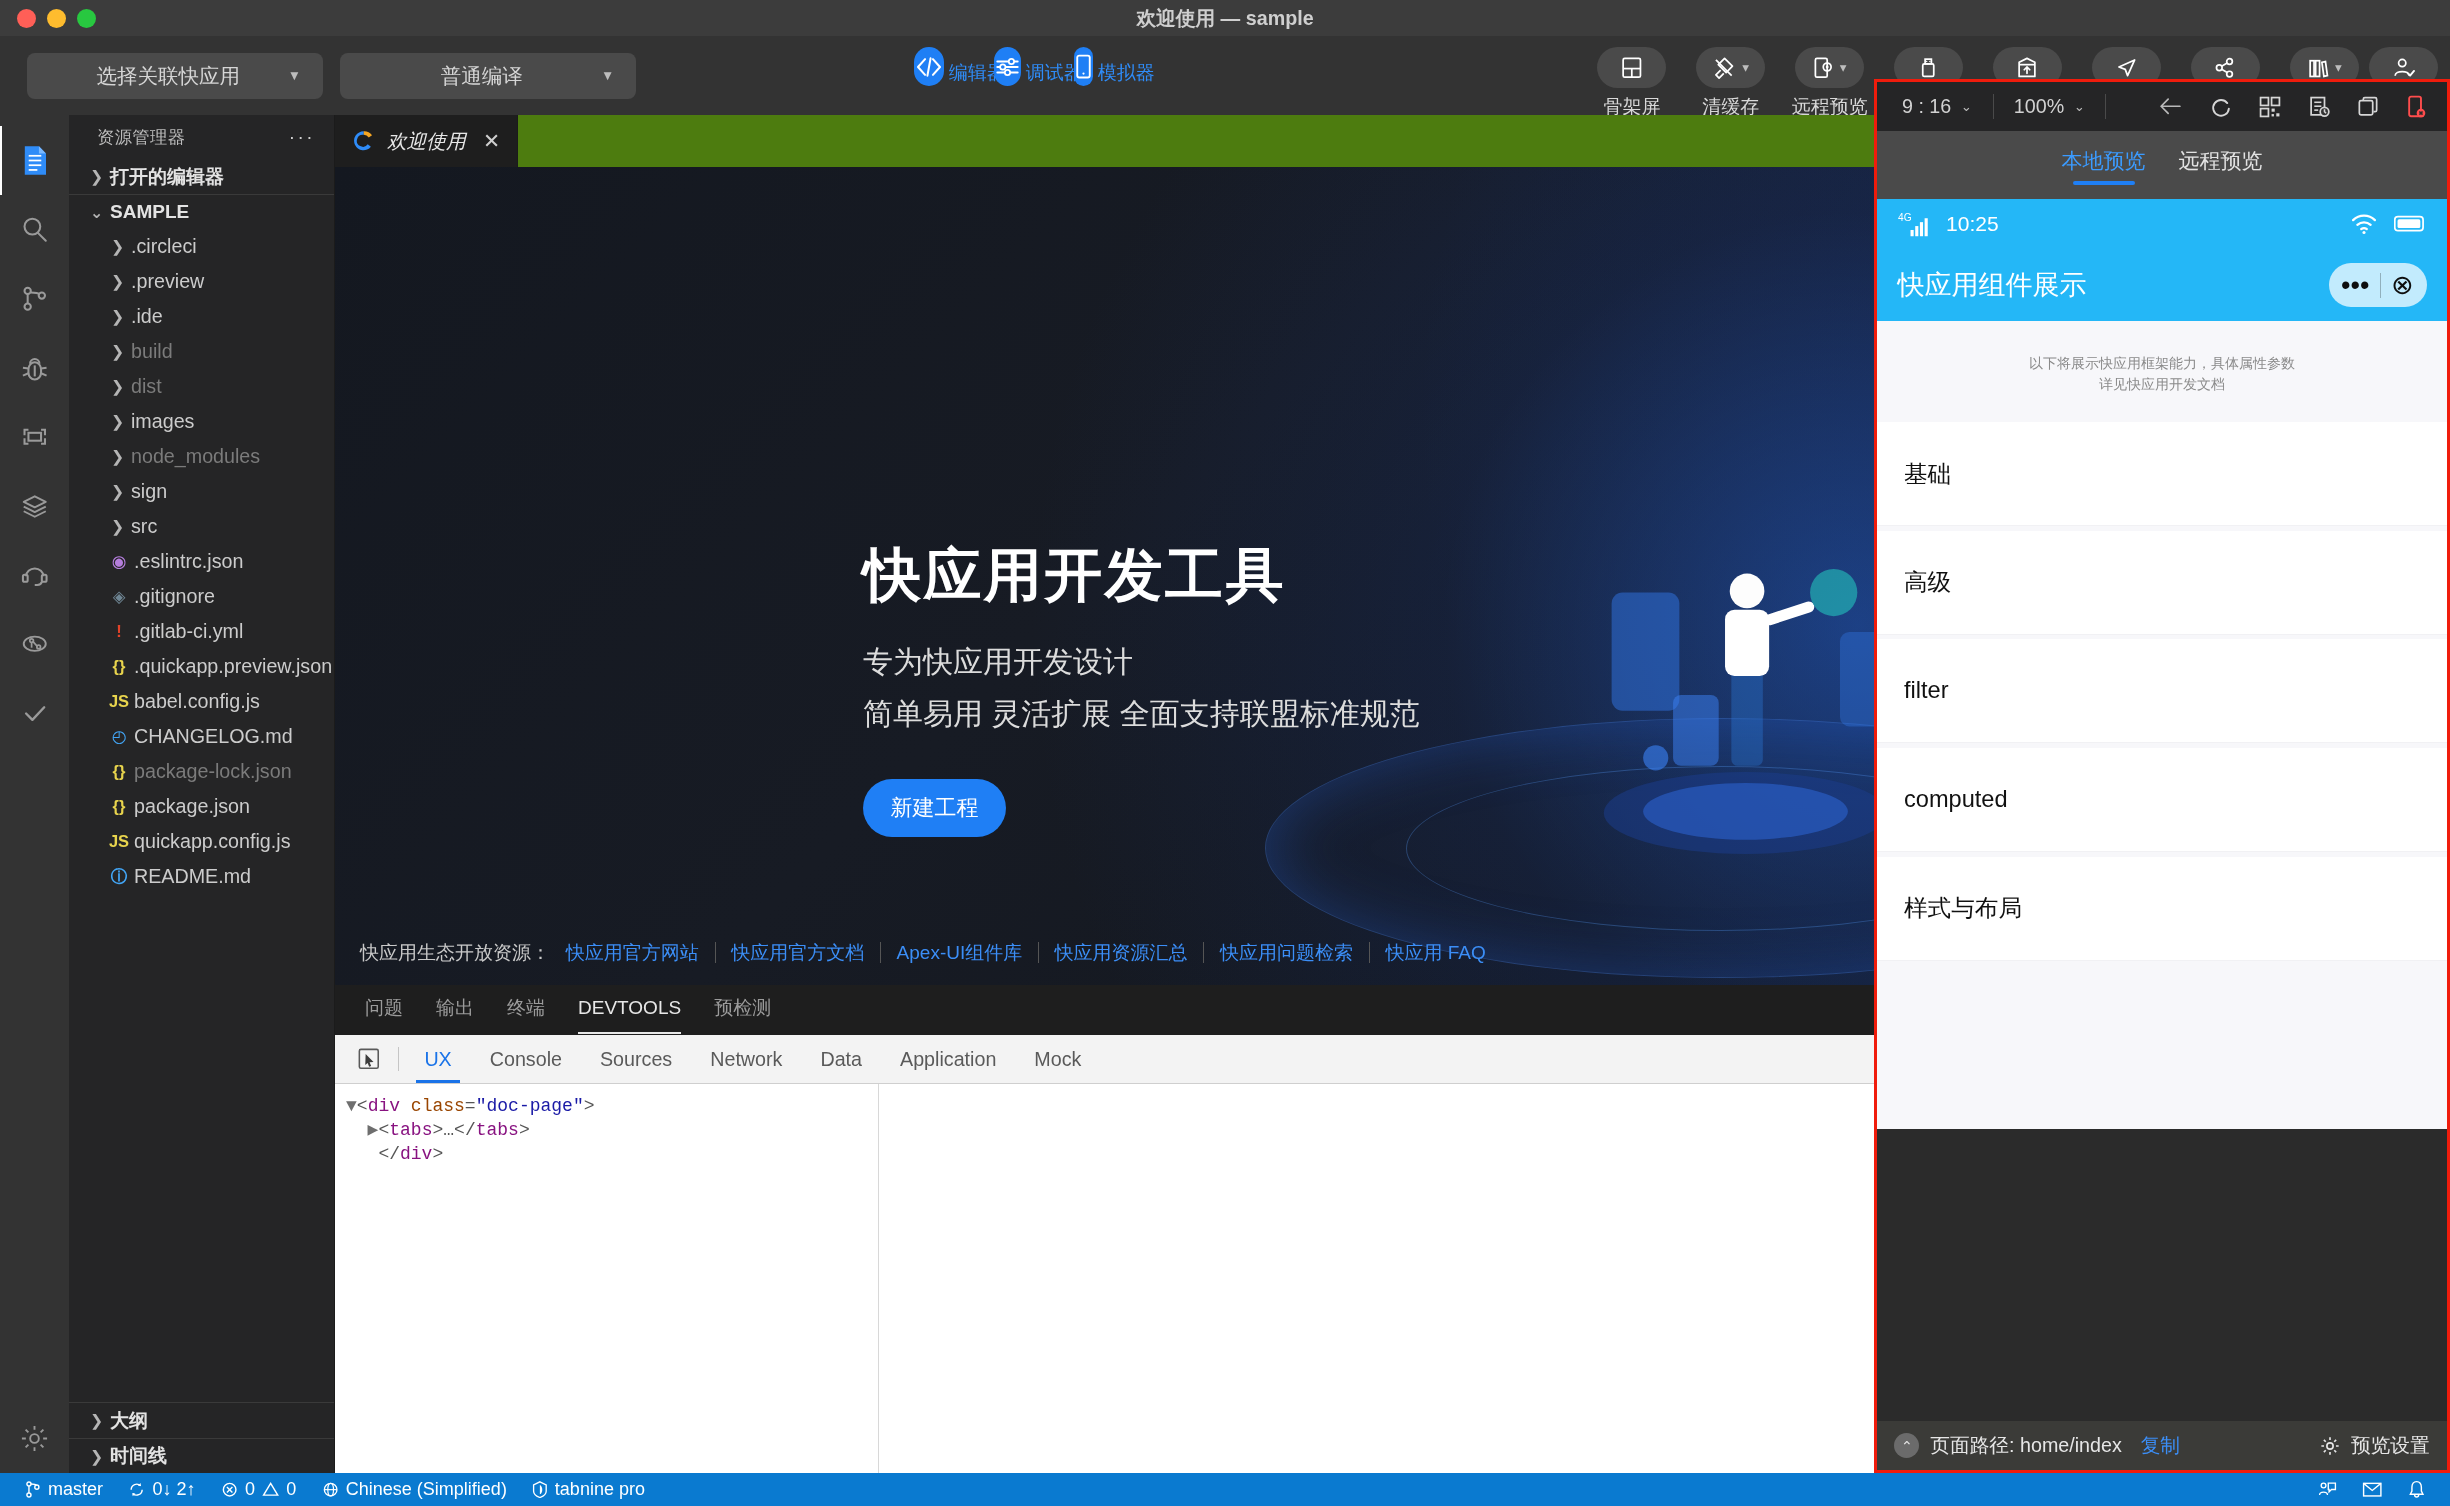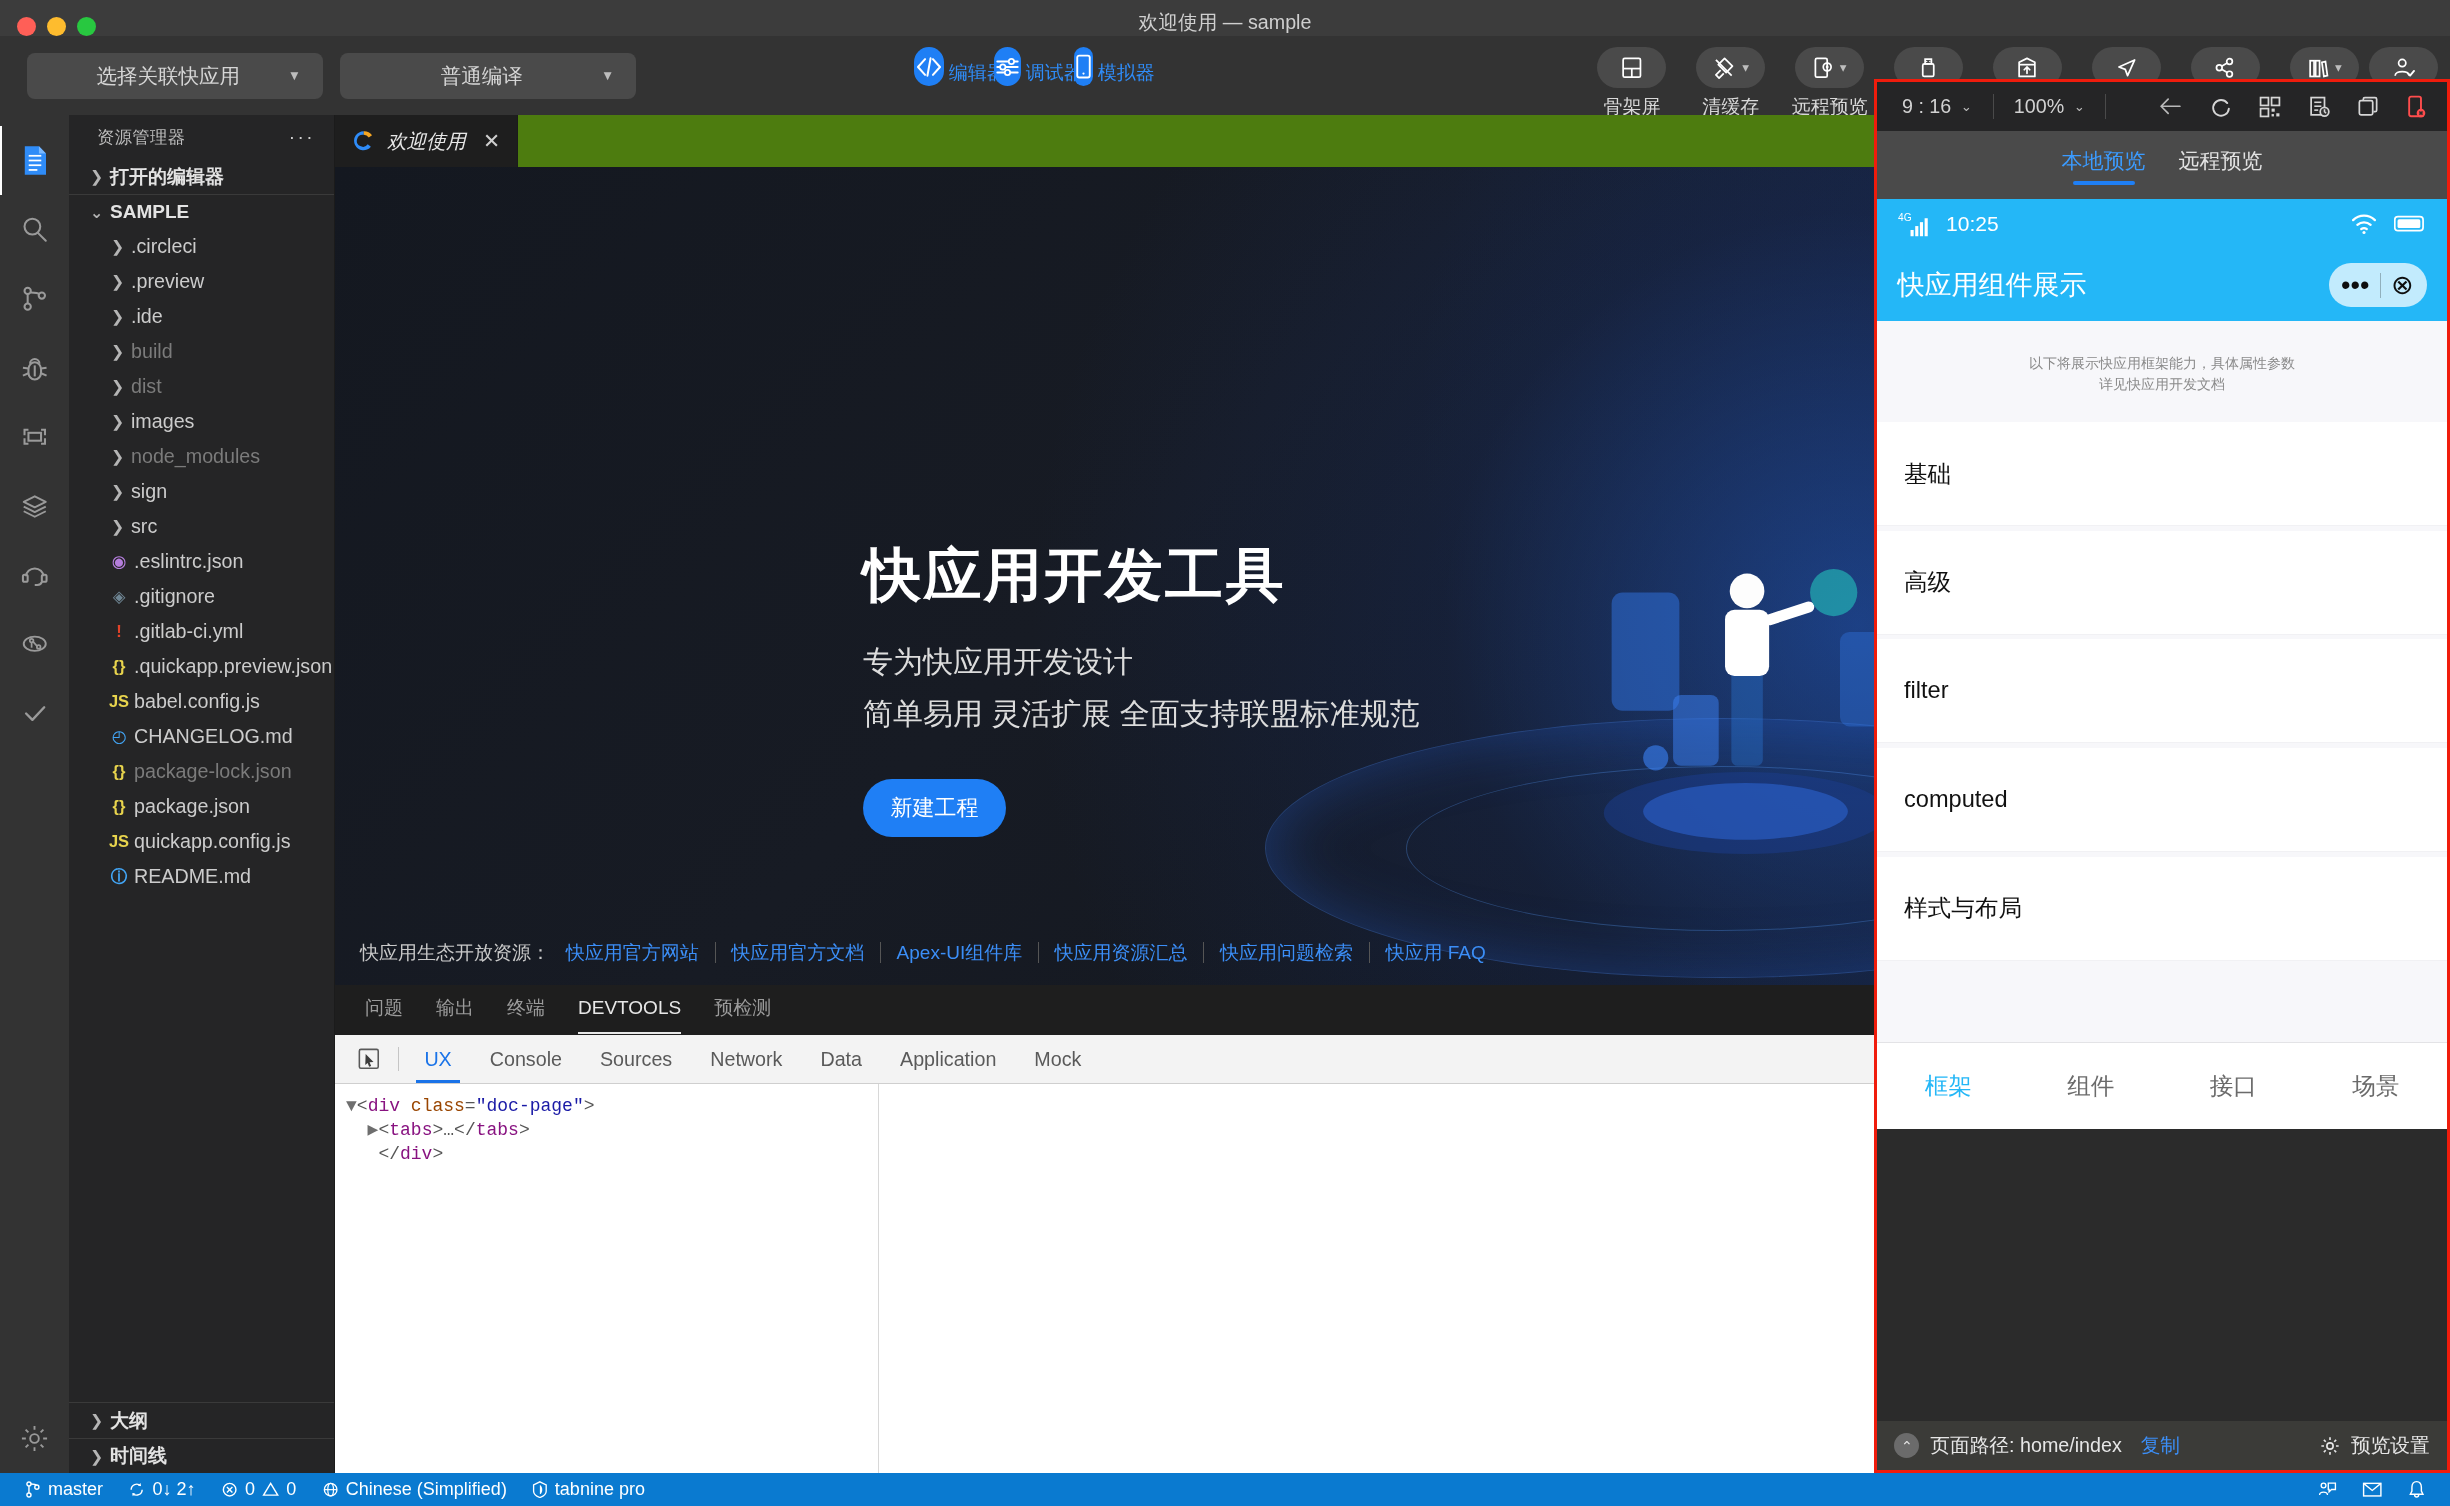--- a/index.html
+++ b/index.html
@@ -7,21 +7,21 @@
   body {
     font-family:"Liberation Sans","DejaVu Sans",sans-serif;
     background:#1e1e1e; color:#ccc; font-size:20.5px;
     -webkit-font-smoothing:antialiased;
   }
   .app { position:relative; width:2450px; height:1506px; display:flex; flex-direction:column; }
 
   
   .titlebar {
     height:36px; background:#3c3c3c; flex:0 0 36px;
-    display:flex; align-items:flex-end; position:relative;
+    display:flex; align-items:center; position:relative;font-weight:bold;
   }
   .traffic { display:flex; gap:11px; padding-left:17.3px; }
   .tl { width:19px; height:19px; border-radius:50%; }
   .tl.red{background:#ff5f57;} .tl.yellow{background:#febc2e;} .tl.green{background:#28c840;}
   .win-title {
     position:absolute; left:0; right:0; text-align:center;
     font-size:19.7px; color:#cfcfcf; pointer-events:none;
   }
 
   
@@ -991,26 +991,20 @@
             <span>filter</span>
           </div>
           <div class="ph-item">
             <span>computed</span>
           </div>
           <div class="ph-item">
             <span>样式与布局</span>
           </div>
         </div>
 
-      <div class="ph-tabbar" id="ph-tabbar">
-          <span class="t active">框架</span>
-          <span class="t">组件</span>
-          <span class="t">接口</span>
-          <span class="t">场景</span>
-        </div>
     </div>
 
     <div class="sim-blank"></div>
 
     <div class="sim-foot">
       <span class="up">⌃</span>
       <span>页面路径: home/index</span>
       <span class="copy">复制</span>
       <span class="prefs">
         <span>

